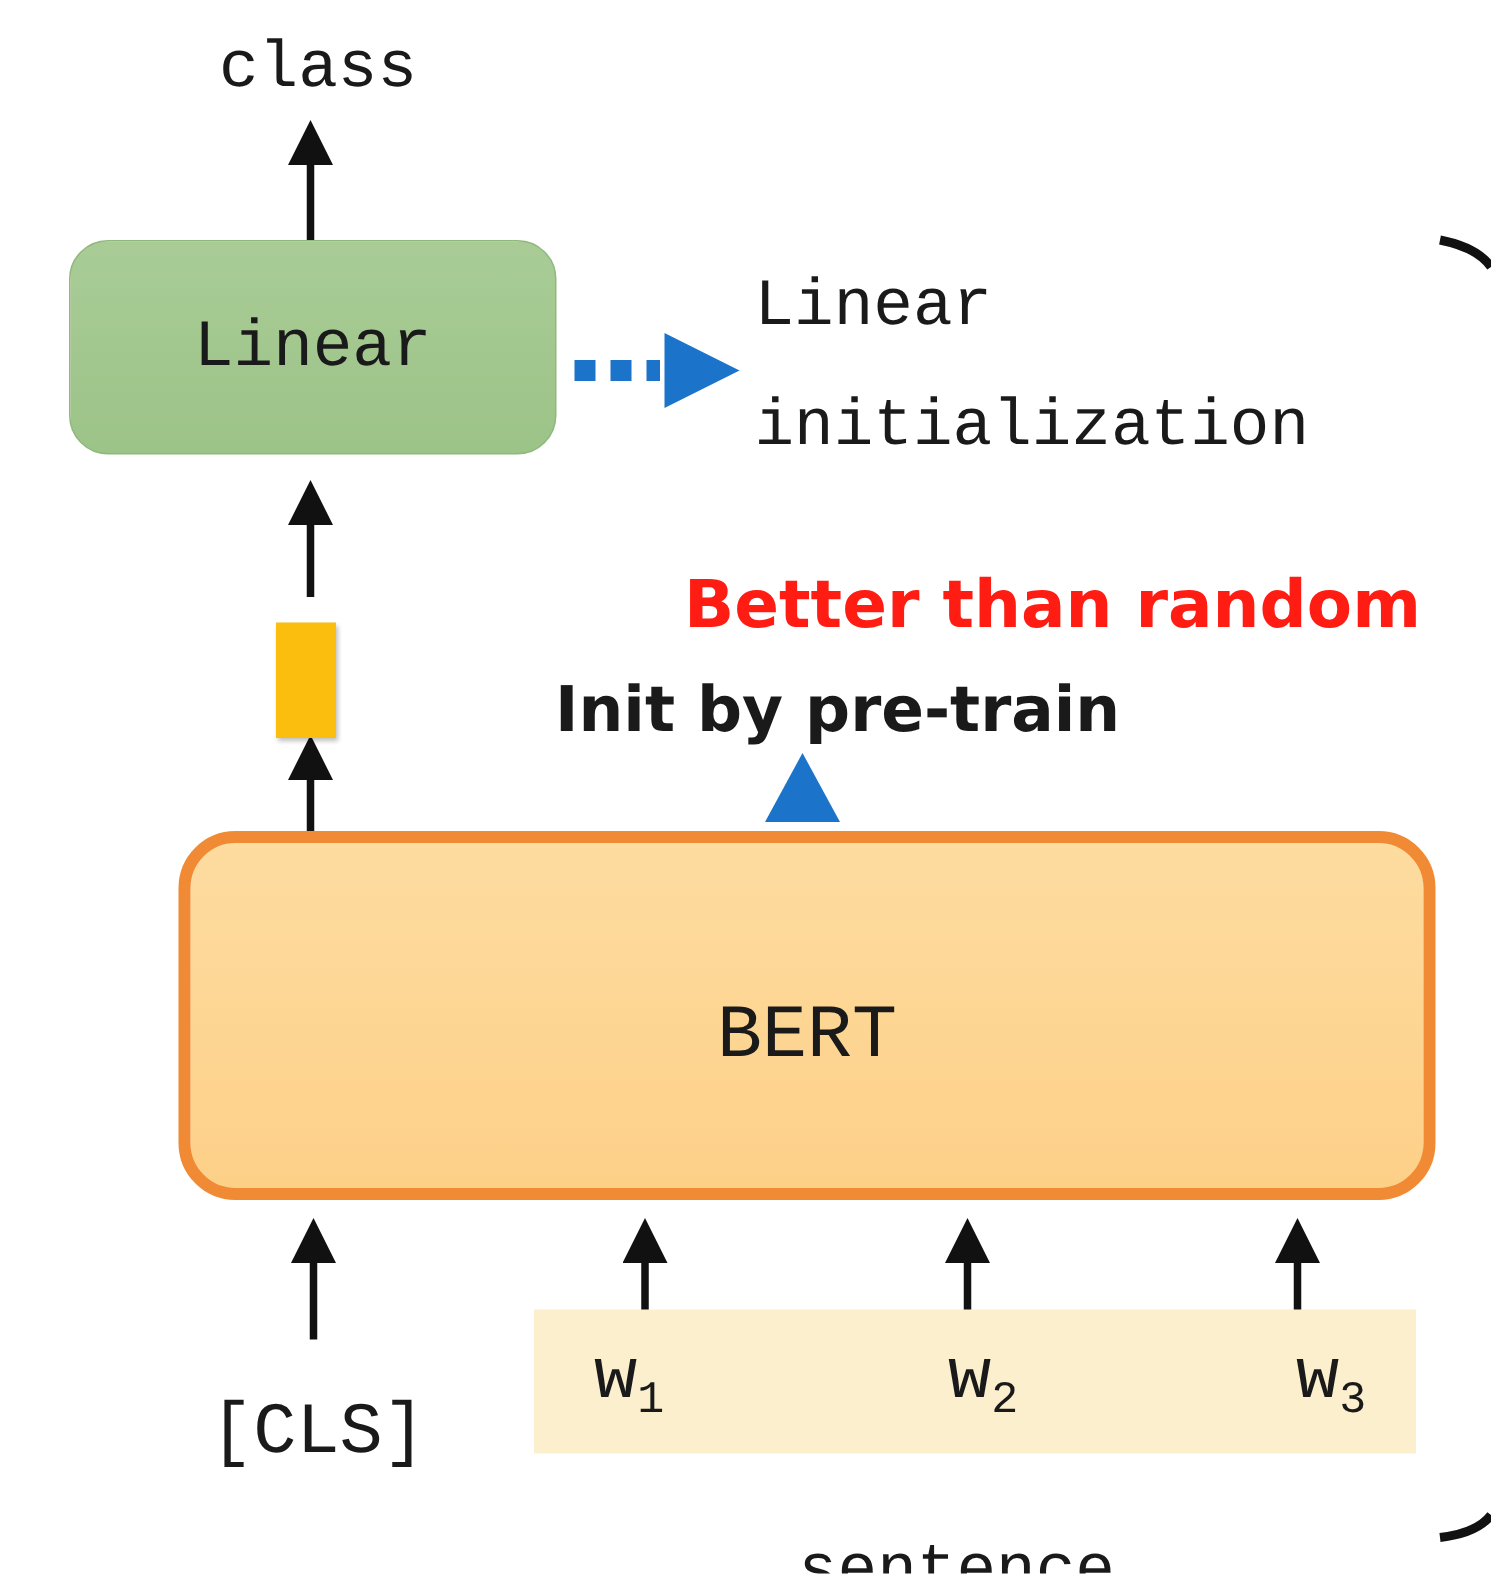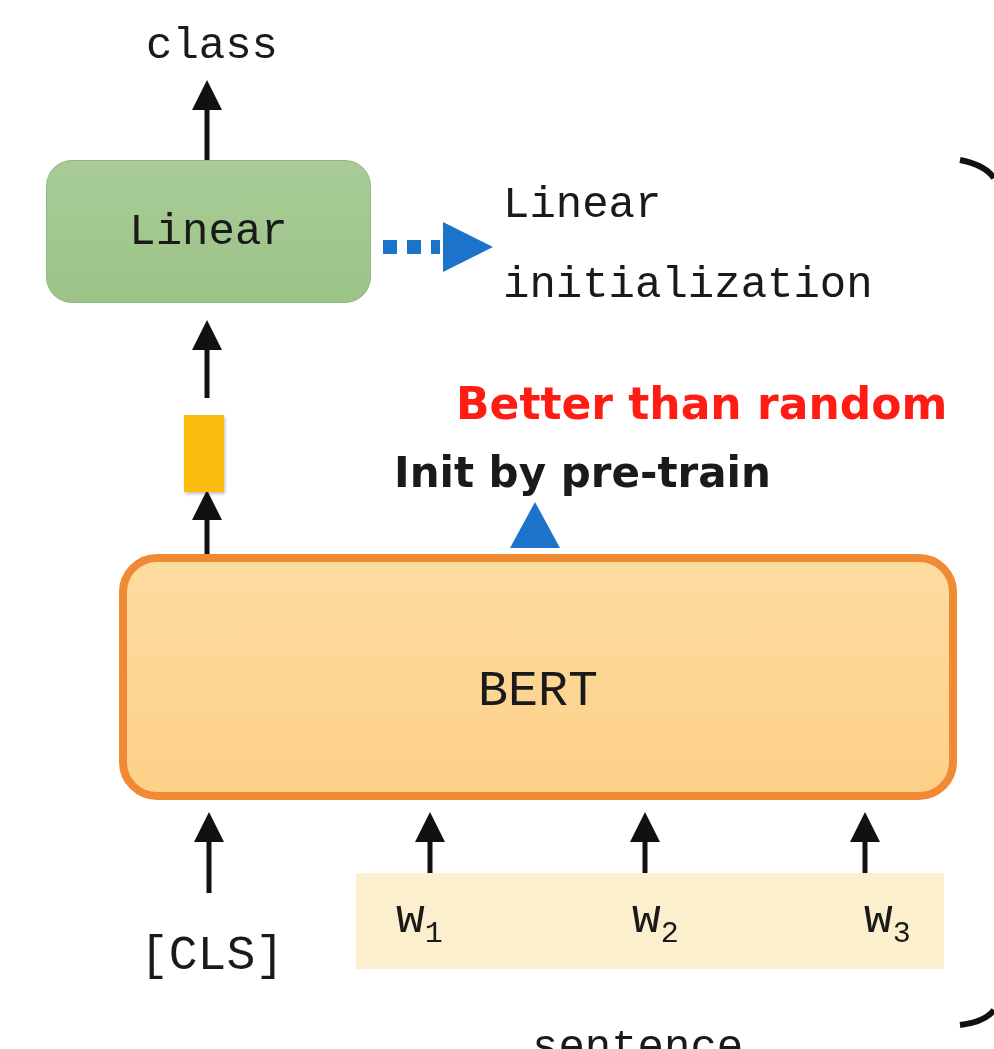--- a/index.html
+++ b/index.html
@@ -9,21 +9,21 @@
   .lbl { font-family: Liberation Mono, monospace; font-size: 44px; color: #1a1a1a; line-height: 1; white-space: nowrap; }
   .linear-box { left: 46px; top: 160px; width: 325px; height: 143px; border-radius: 26px;
     background: linear-gradient(180deg, #a9cc96 0%, #9cc388 100%); border: 1px solid #8fb87d; box-sizing: border-box;
     display: flex; align-items: center; justify-content: center; }
   .bert-box { left: 119px; top: 554px; width: 838px; height: 246px; border-radius: 38px;
     background: linear-gradient(180deg, #fddca0 0%, #fdd088 100%); border: 8px solid #f08a34; box-sizing: border-box;
     display: flex; align-items: center; justify-content: center; padding-top: 30px; }
   .cls-vec { left: 184px; top: 415px; width: 40px; height: 77px; background: #fbbd0e; box-shadow: 1px 2px 3px rgba(0,0,0,0.25); }
   .sentence-bg { left: 356px; top: 873px; width: 588px; height: 96px; background: #fbefcd; }
   .red { color: #fe1c13; font-weight: bold; font-size: 44px; }
-  .bold { font-weight: bold; font-size: 42px; color: #1a1a1a; margin-left: 24px; }
+  .bold { font-weight: bold; font-size: 42px; color: #1a1a1a; }
   sub { font-size: 30px; vertical-align: -10px; }
   svg.overlay { position: absolute; left: 0; top: 0; }
 </style>
 </head>
 <body>
 
 <svg class="overlay" width="994" height="1049">
   <defs>
     <marker id="ah" markerWidth="6" markerHeight="6" refX="3" refY="3" orient="auto" markerUnits="strokeWidth">
       <path d="M0,0 L6,3 L0,6 z" fill="#111"></path>

